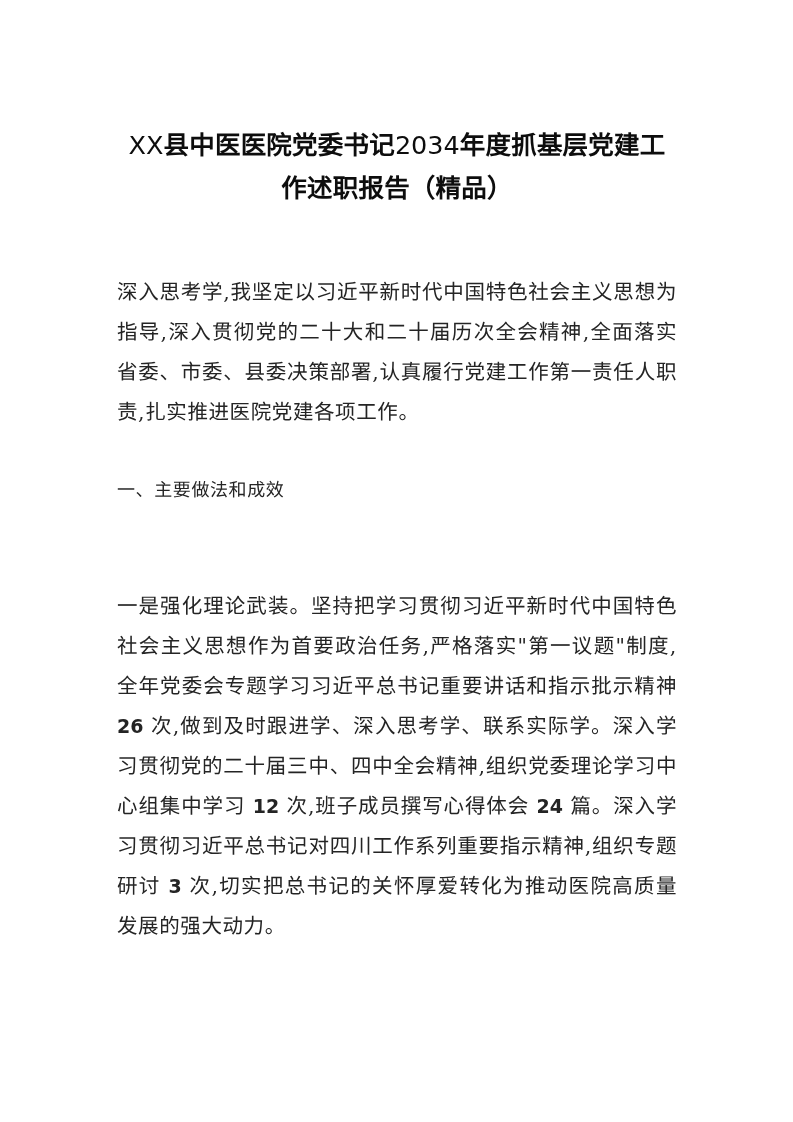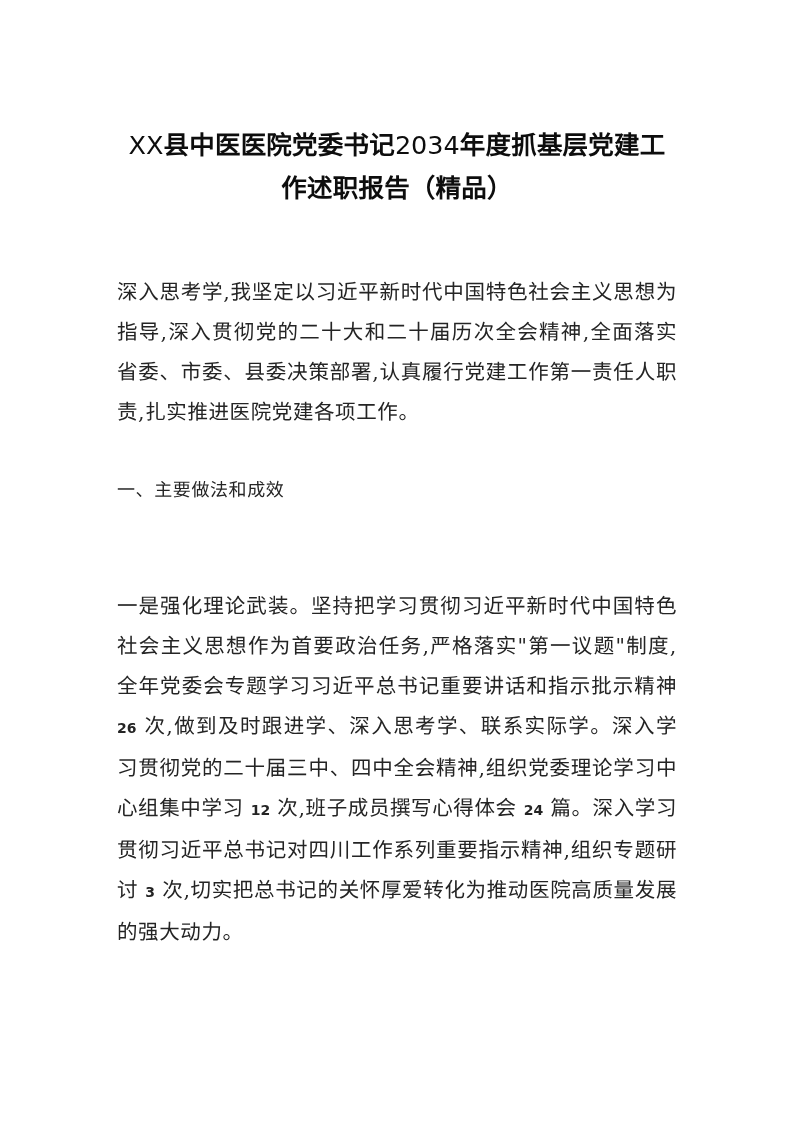--- a/index.html
+++ b/index.html
@@ -57,21 +57,21 @@
     text-align: justify;
     text-justify: inter-character;
     letter-spacing: 0.6px;
     color: #242424;
     font-family: "DejaVu Serif", "Liberation Serif", serif;
   }
   .para .num {
     font-family: "DejaVu Sans", "Liberation Sans", sans-serif;
     font-weight: 700;
     letter-spacing: 0;
-    font-size: 14px;
+    font-size: 19px;
   }
 
   .gap-title-body { height: 62px; }
   .gap-para       { height: 38px; }
 
   .heading {
     margin: 0;
     font-size: 18px;
     line-height: 40px;
     font-weight: 400;

